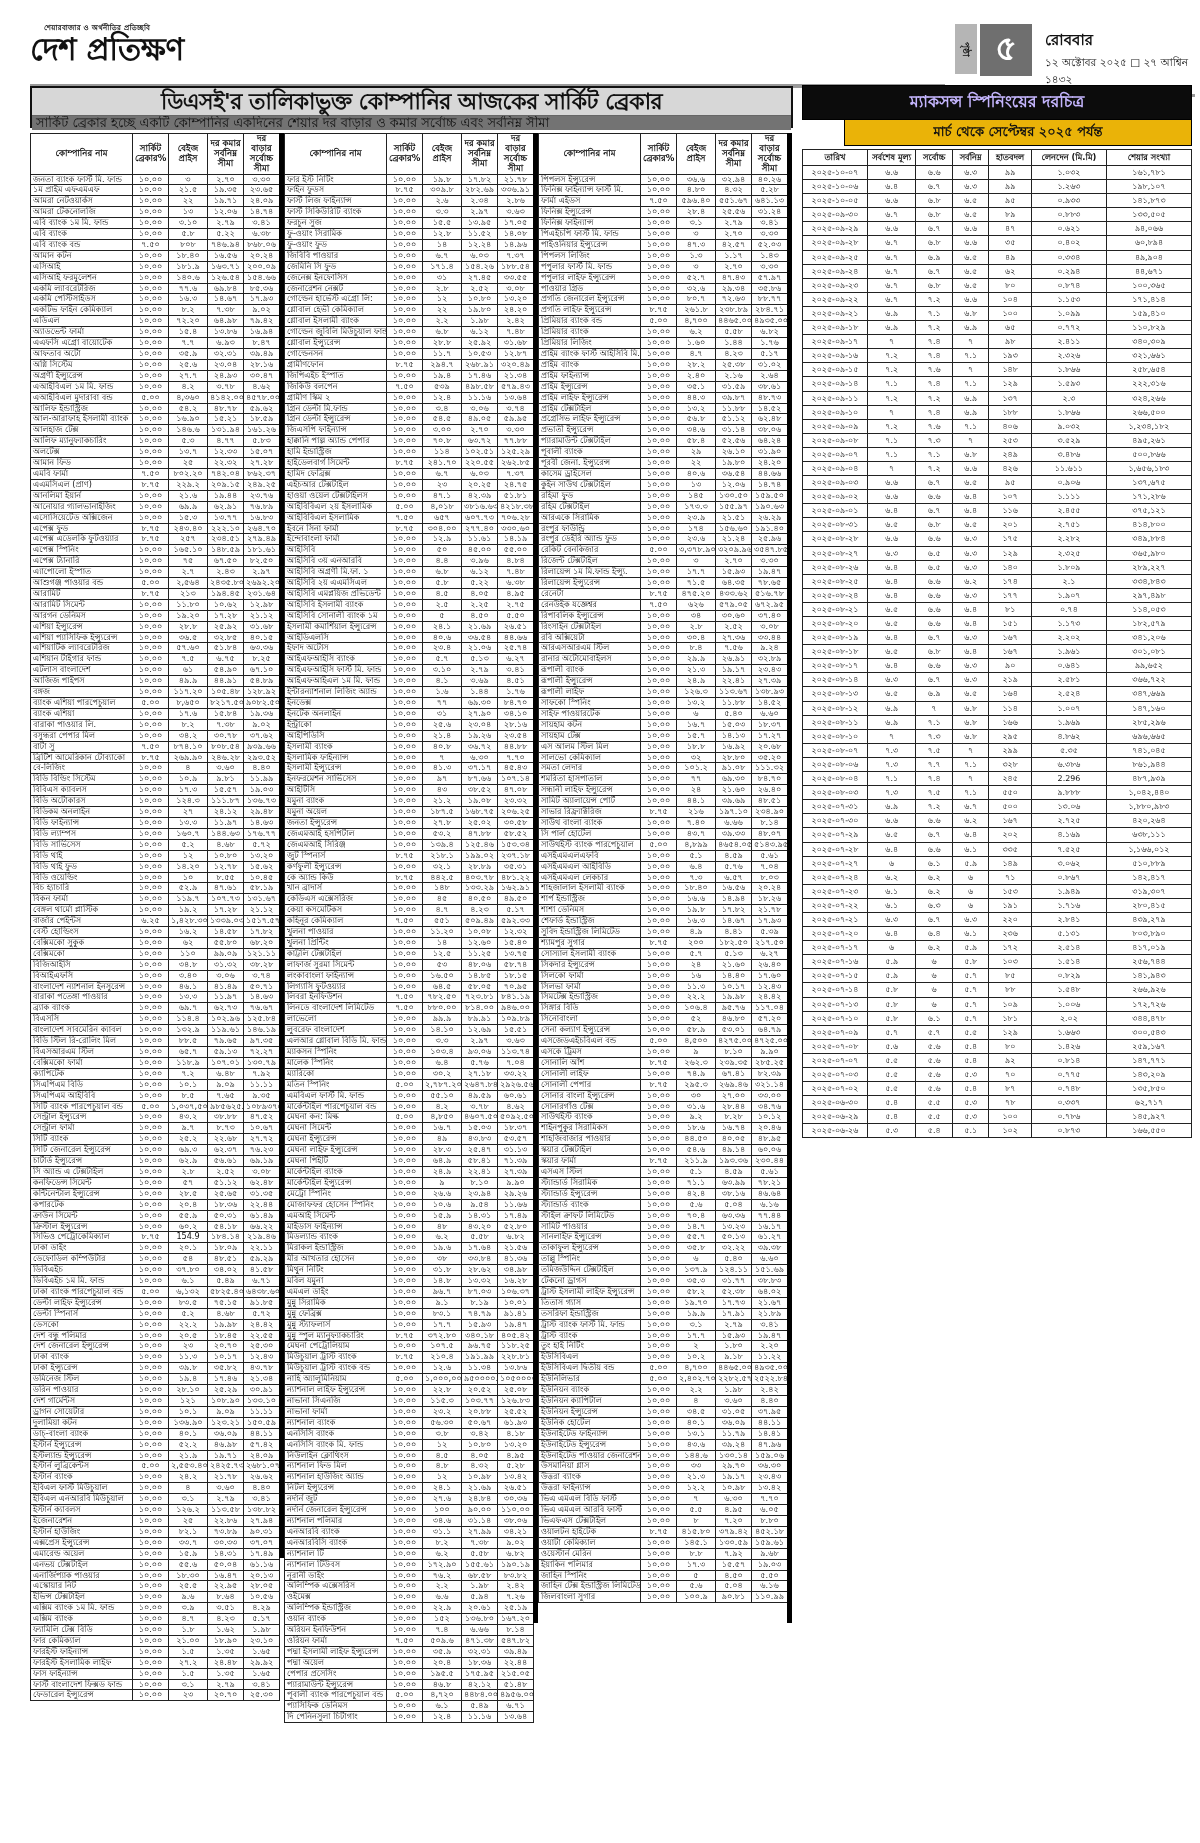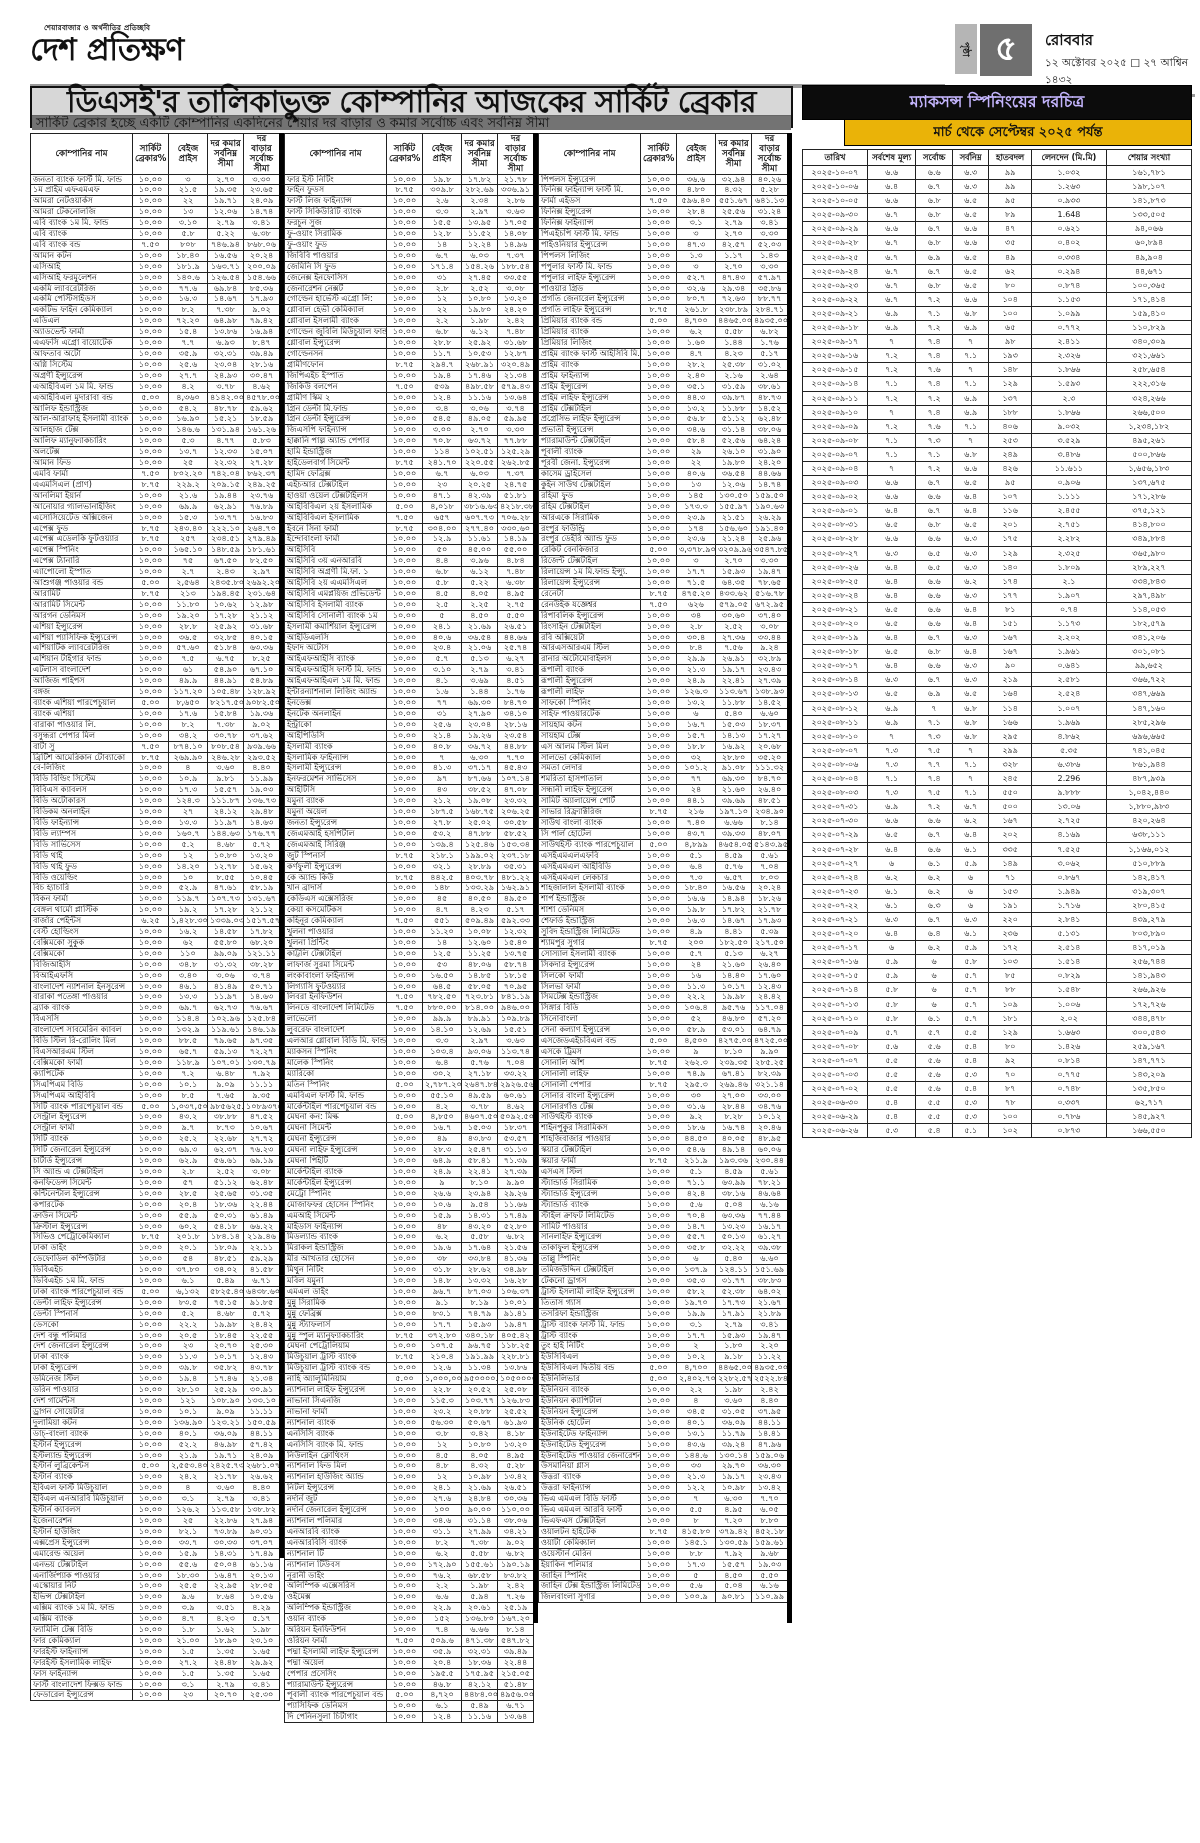--- a/index.html
+++ b/index.html
@@ -14,21 +14,21 @@
   .pageblock{position:absolute;left:925px;top:2px;display:flex;align-items:flex-start;}
   .page-label-box{width:22px;height:50px;background:#b5b5b5;color:#111;display:flex;align-items:center;justify-content:center;margin-right:3px;}
   .page-label-box span{writing-mode:vertical-rl;font-size:9px;font-weight:700;}
   .page-num-box{width:52px;height:52px;background:#6f6f6f;color:#fff;display:flex;align-items:center;justify-content:center;font-size:34px;font-weight:800;}
   .dateblock{position:absolute;left:1015px;top:6px;width:155px;}
   .day{font-size:15px;font-weight:800;}
   .dateline{font-size:10.5px;margin-top:2px;}
   .date-rule{margin-top:5px;height:3px;background:#9a9a9a;width:150px;}
   
   .headline-box{position:absolute;left:30px;top:86px;width:763px;height:42px;border:2px solid #111;background:#d7d7d7;box-sizing:border-box;}
-  .headline-box h1{margin:0;padding:0 4px;font-size:30px;line-height:27px;font-weight:800;text-align:center;letter-spacing:-.5px;}
+  .headline-box h1{margin:0;padding:0 4px;font-size:22px;line-height:27px;font-weight:800;text-align:center;letter-spacing:-.5px;}
   .headline-box .sub{font-size:13px;line-height:14px;padding:0 4px;background:#737373;border-top:1px solid #666;white-space:nowrap;overflow:hidden;}
   
   .main-area{position:absolute;left:30px;top:133px;width:769px;display:flex;align-items:flex-start;}
   .vbar{width:5px;background:#000;}
   .colwrap{width:249px;}
   table.sheet{border-collapse:collapse;width:249px;table-layout:fixed;}
   table.sheet th,table.sheet td{border:1px solid #222;padding:0 2px;box-sizing:border-box;}
   table.sheet th{font-size:8.6px;line-height:1.15;font-weight:700;text-align:center;height:36px;}
   table.sheet td{font-size:8.1px;height:9.9px;line-height:9.9px;white-space:nowrap;overflow:hidden;}
   td.nm{text-align:left;font-weight:500;}
@@ -759,21 +759,21 @@
           <tr>
             <td class="nm">ক্রিস্টাল ইন্স্যুরেন্স</td>
             <td class="num">১০.০০</td>
             <td class="num">৬০.২</td>
             <td class="num">৫৪.১৮</td>
             <td class="num">৬৬.২২</td>
           </tr>
           <tr>
             <td class="nm">সিভিও পেট্রোকেমিক্যাল</td>
             <td class="num">৮.৭৫</td>
-            <td class="num">২০১.৮</td>
+            <td class="num">154.9</td>
             <td class="num">১৮৪.১৪</td>
             <td class="num">২১৯.৪৬</td>
           </tr>
           <tr>
             <td class="nm">ঢাকা ডাইং</td>
             <td class="num">১০.০০</td>
             <td class="num">২০.১</td>
             <td class="num">১৮.০৯</td>
             <td class="num">২২.১১</td>
           </tr>
@@ -3055,21 +3055,21 @@
           <td>৯৫</td>
           <td>০.৯৩৩</td>
           <td>১৪১,৮৭৩</td>
         </tr>
         <tr>
           <td>২০২৫-০৯-৩০</td>
           <td>৬.৭</td>
           <td>৬.৮</td>
           <td>৬.৫</td>
           <td>৮৯</td>
-          <td>1.648</td>
+          <td>০.৮৮৩</td>
           <td>১৩৩,৫০৫</td>
         </tr>
         <tr>
           <td>২০২৫-০৯-২৯</td>
           <td>৬.৬</td>
           <td>৬.৭</td>
           <td>৬.৬</td>
           <td>৪৭</td>
           <td>০.৬২১</td>
           <td>৯৪,০৬৬</td>

